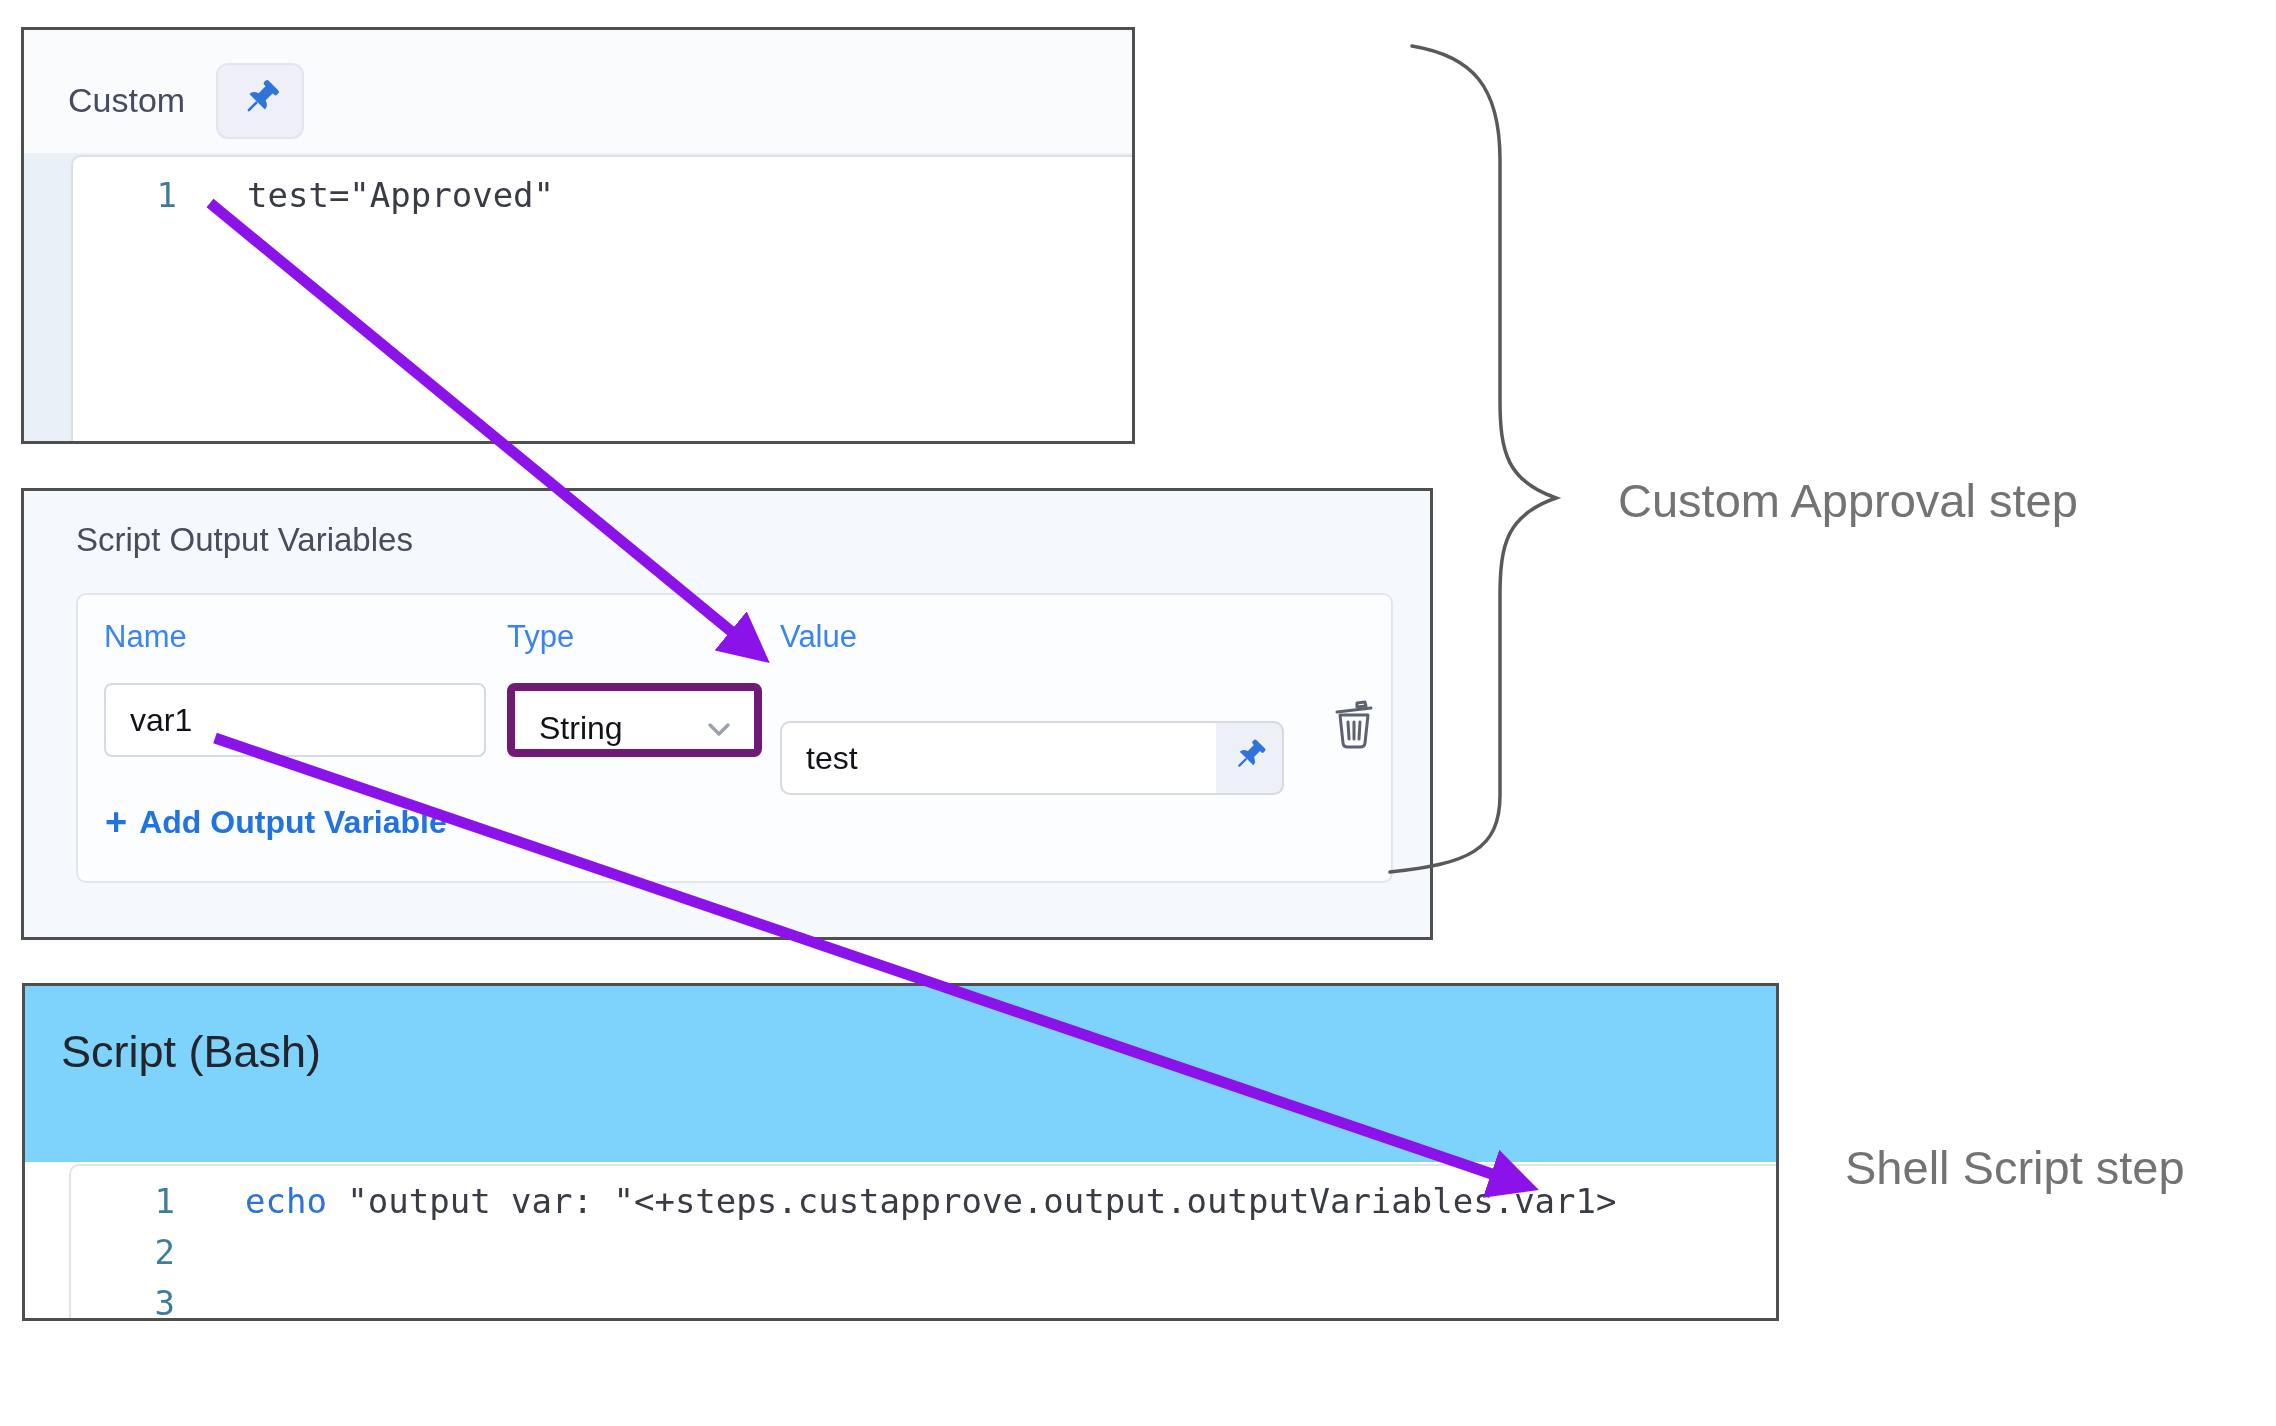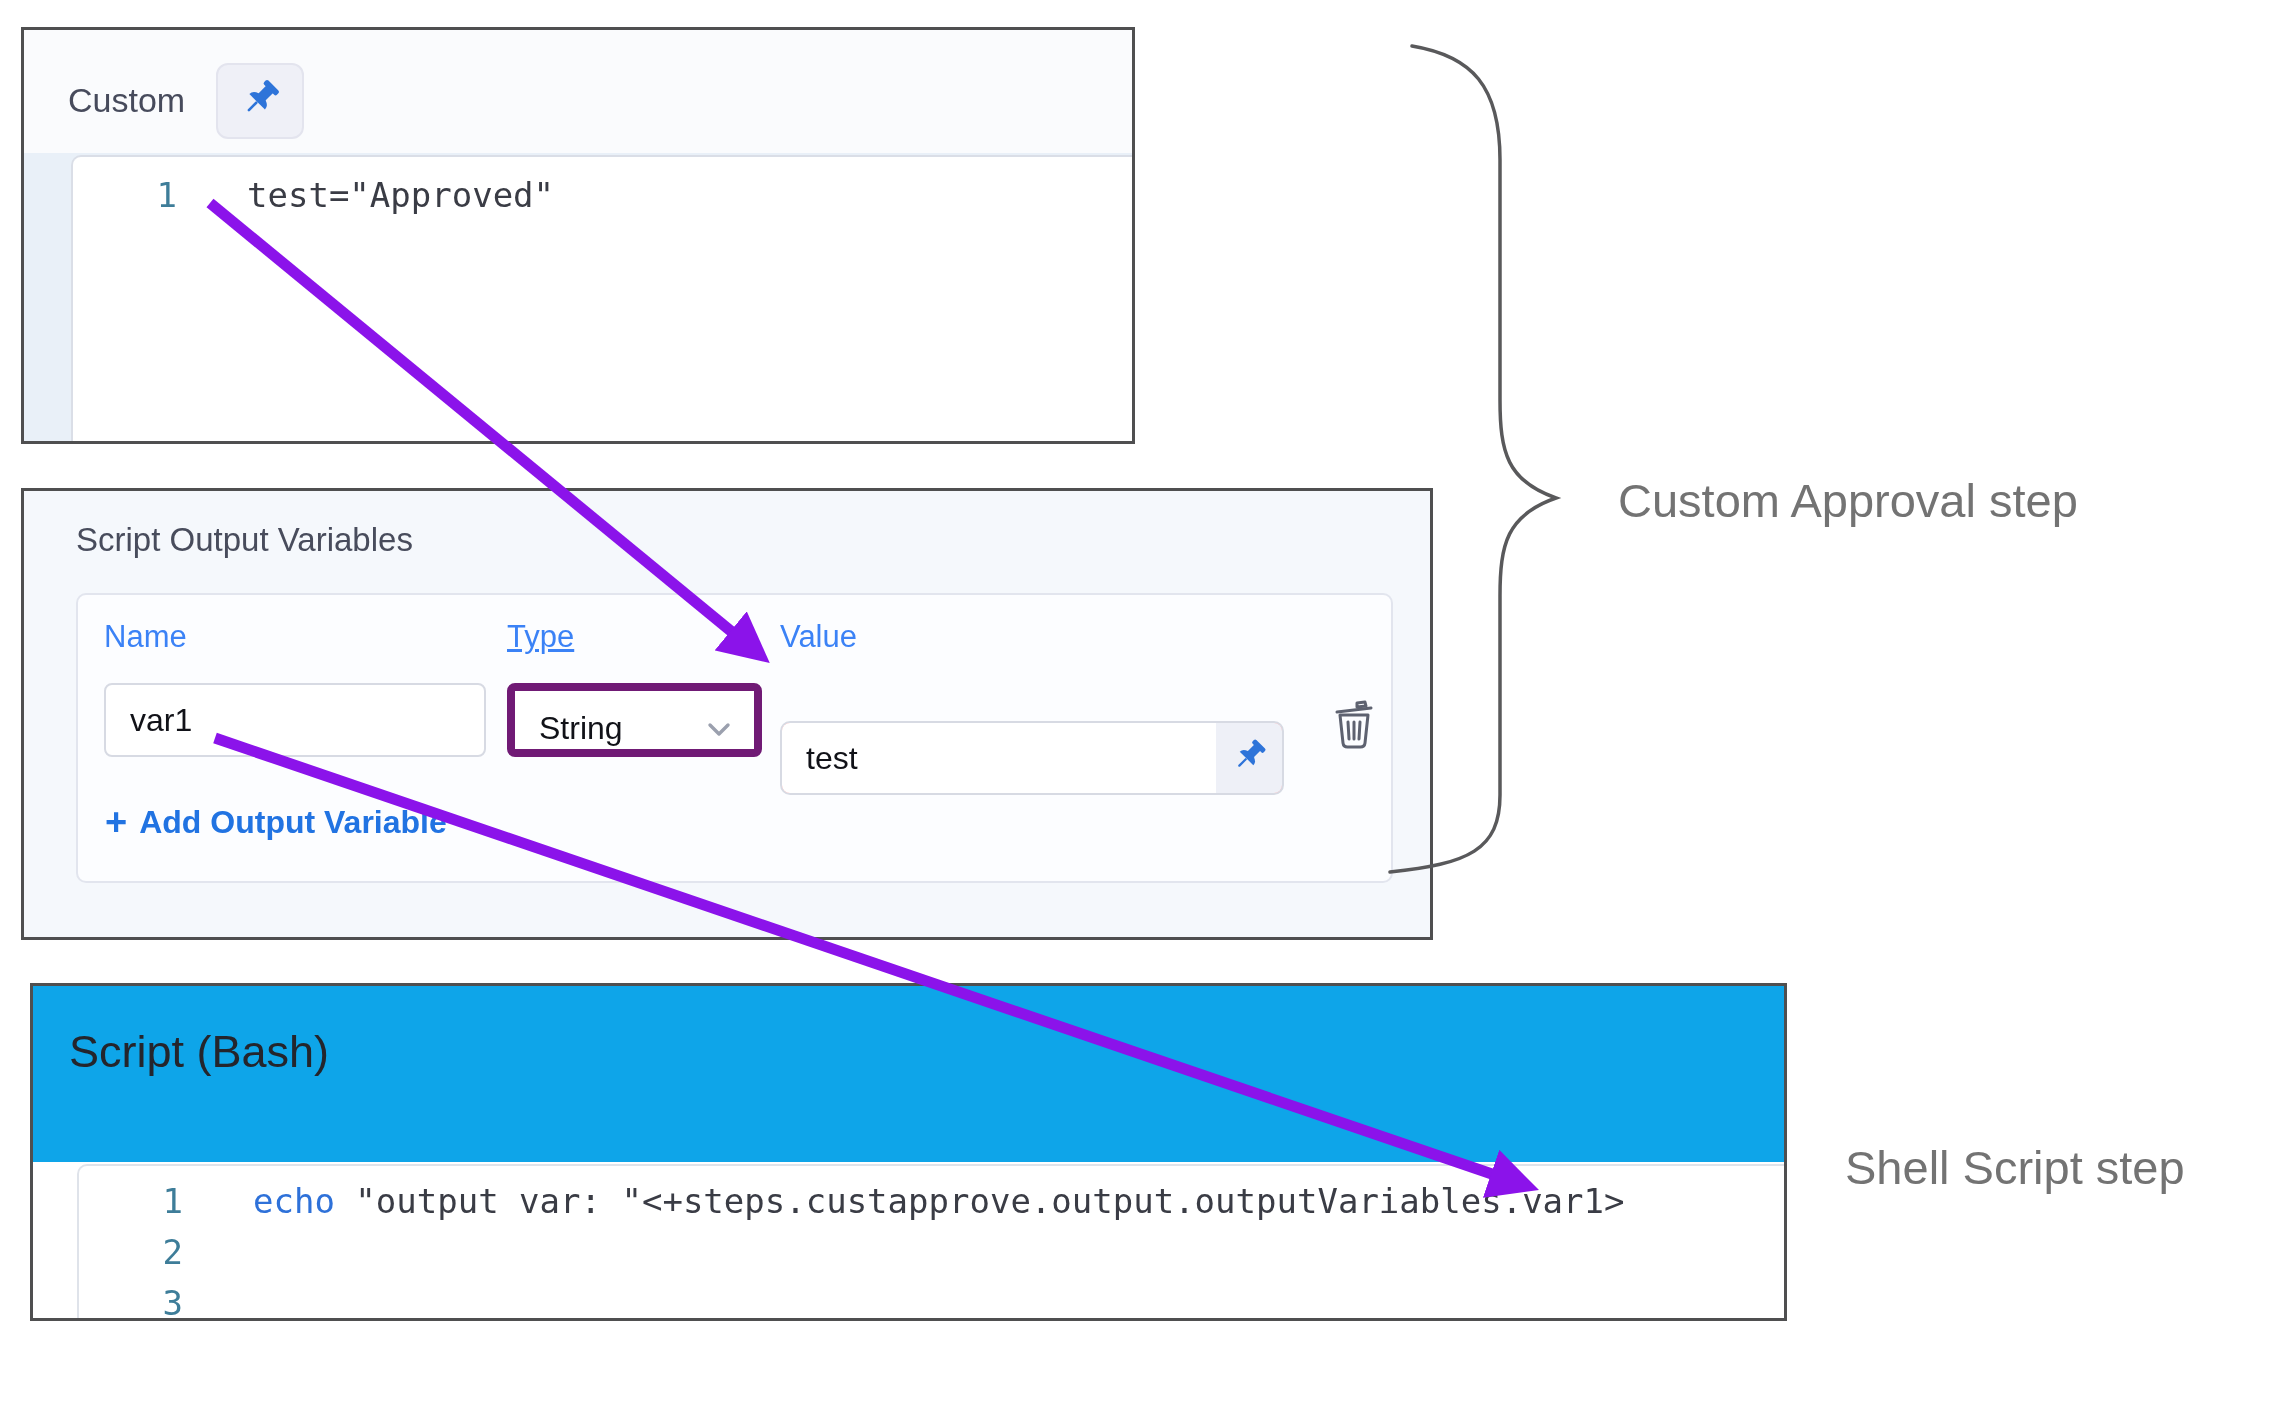--- a/index.html
+++ b/index.html
@@ -3,21 +3,21 @@
 <meta charset="utf-8">
 <style>
   html,body{margin:0;padding:0;background:#ffffff;}
   #canvas{
     position:relative;width:2276px;height:1426px;background:#ffffff;overflow:hidden;
     font-family:"Liberation Sans","DejaVu Sans",sans-serif;
   }
   .panel{position:absolute;border:3px solid #4f4f50;box-sizing:border-box;}
   #script-panel{left:21px;top:27px;width:1114px;height:417px;background:#fafbfd;}
   #outputs-panel{left:21px;top:488px;width:1412px;height:452px;background:#f5f8fc;}
-  #bash-panel{left:30px;top:983px;width:1757px;height:338px;background:#0ea5e9;}
+  #bash-panel{left:22px;top:983px;width:1757px;height:338px;background:#7dd3fc;}
 
   .panel-title-sm{position:absolute;font-size:34px;color:#474b5c;}
   .panel-title-md{position:absolute;font-size:33px;color:#484c5c;}
   .panel-title-lg{position:absolute;font-size:45px;color:#24252c;}
 
   .pin-button{
     position:absolute;left:192px;top:33px;width:88px;height:76px;border-radius:12px;
     background:#eff0f7;border:2px solid #e3e4ee;box-sizing:border-box;
     display:flex;align-items:center;justify-content:center;cursor:pointer;
   }
@@ -96,21 +96,21 @@
         </div>
       </div>
     </div>
   </div>
 
   <div class="panel" id="outputs-panel">
     <div class="panel-title-md" style="left:52px;top:30px;">Script Output Variables</div>
 
     <div class="var-card">
       <div class="col-label" style="left:26px;">Name</div>
-      <div class="col-label" style="left:429px;text-decoration:underline;">Type</div>
+      <div class="col-label" style="left:429px;">Type</div>
       <div class="col-label" style="left:702px;">Value</div>
 
       <input class="field text-input" style="left: 26px; width: 382px;" type="text" value="var1">
 
       <div class="field select-box" style="left:429px;width:255px;">
         <span>String</span>
         <span>
           <svg width="26" height="18" viewBox="0 0 26 18">
             <polyline points="4,4 13,13 22,4" fill="none" stroke="#9ba0ae" stroke-width="3.4" stroke-linecap="round" stroke-linejoin="round"></polyline>
           </svg>

